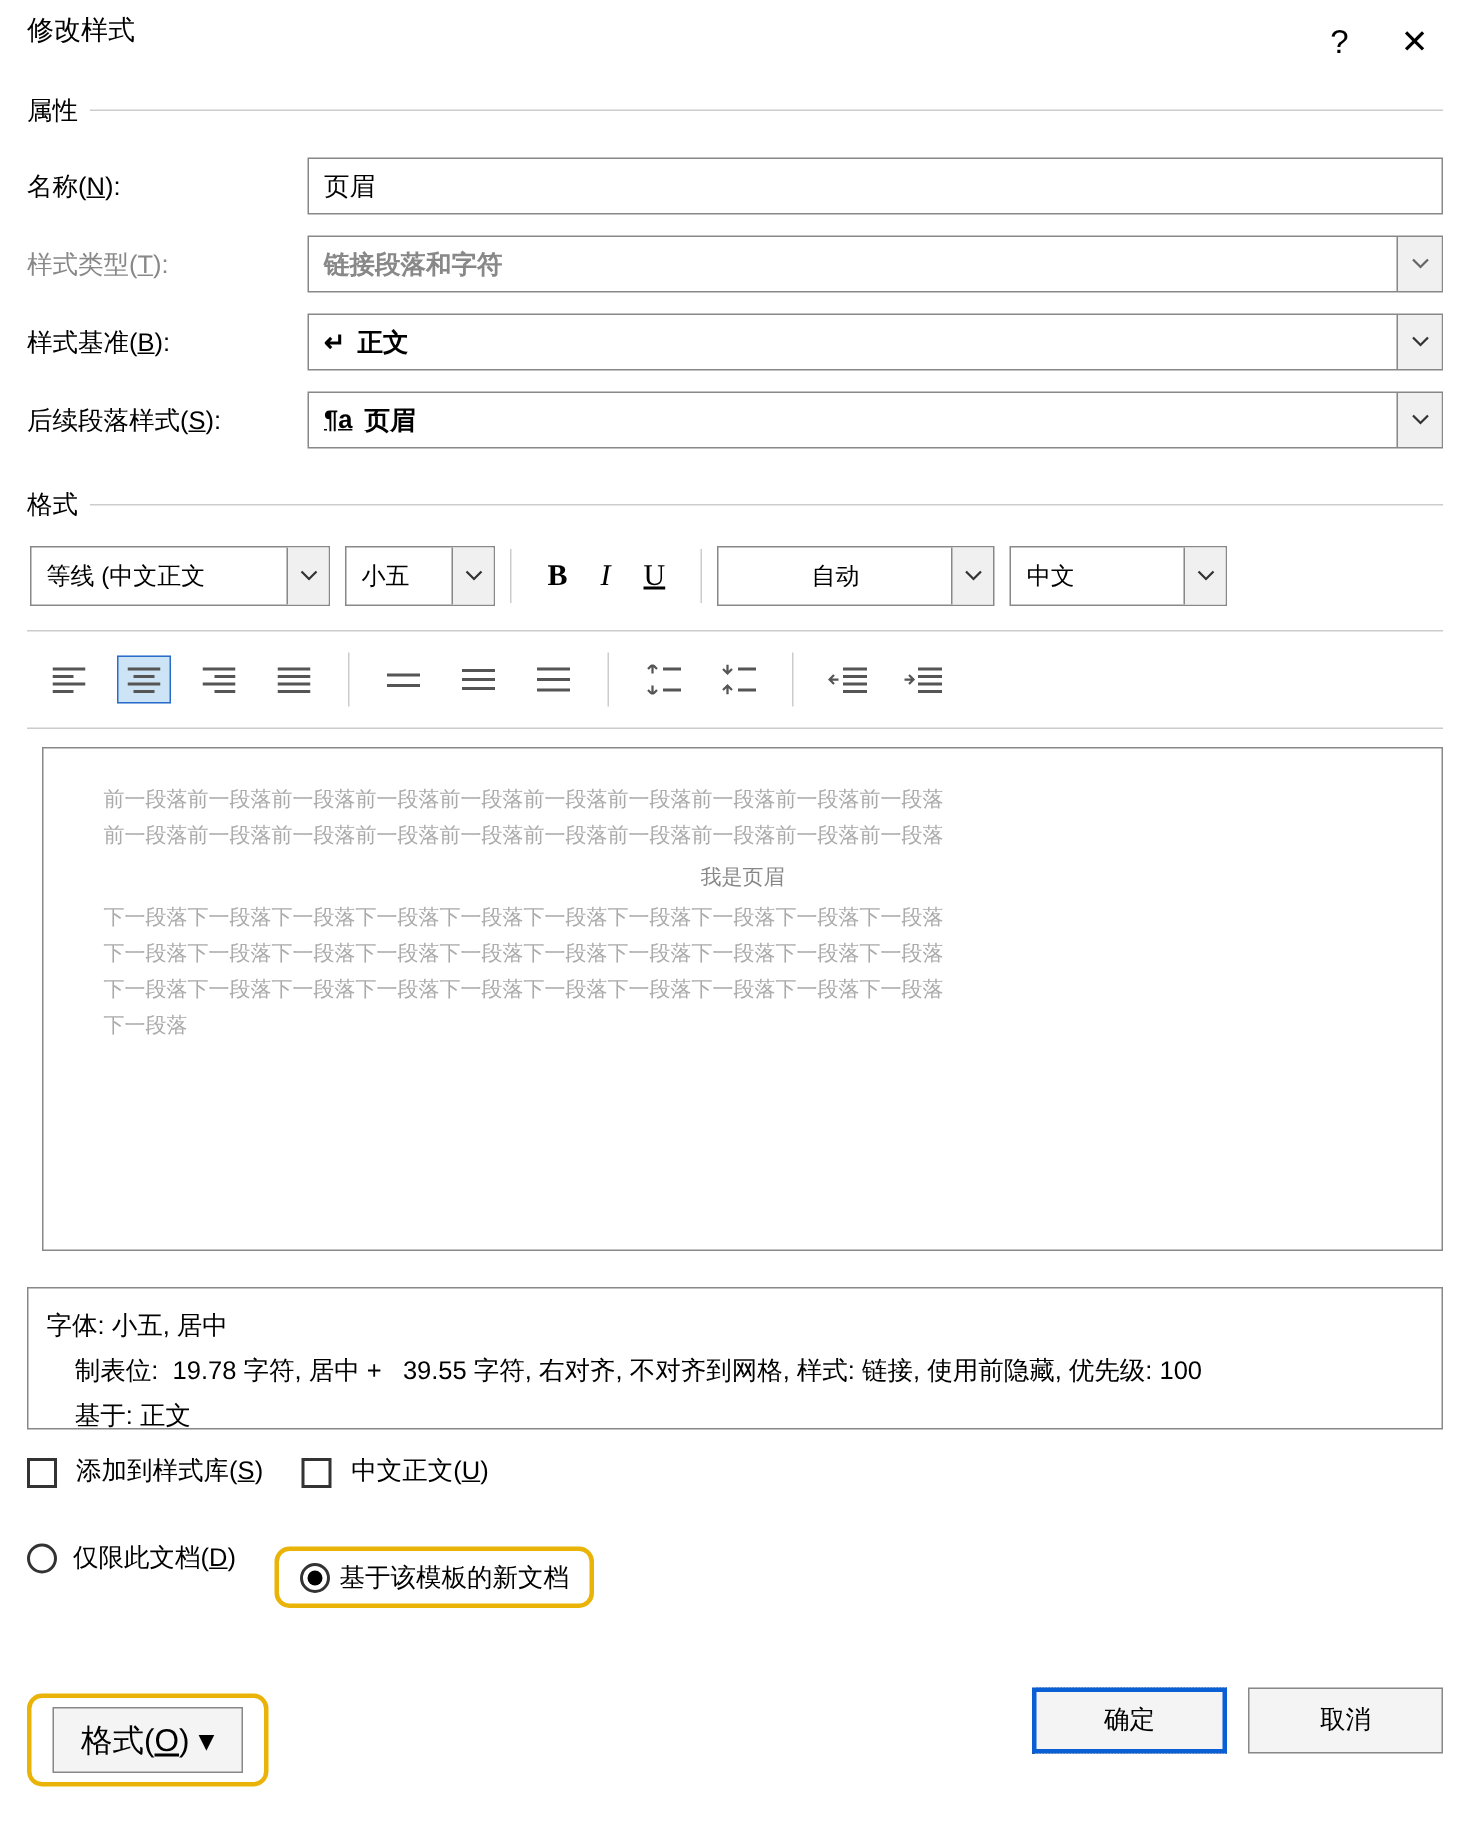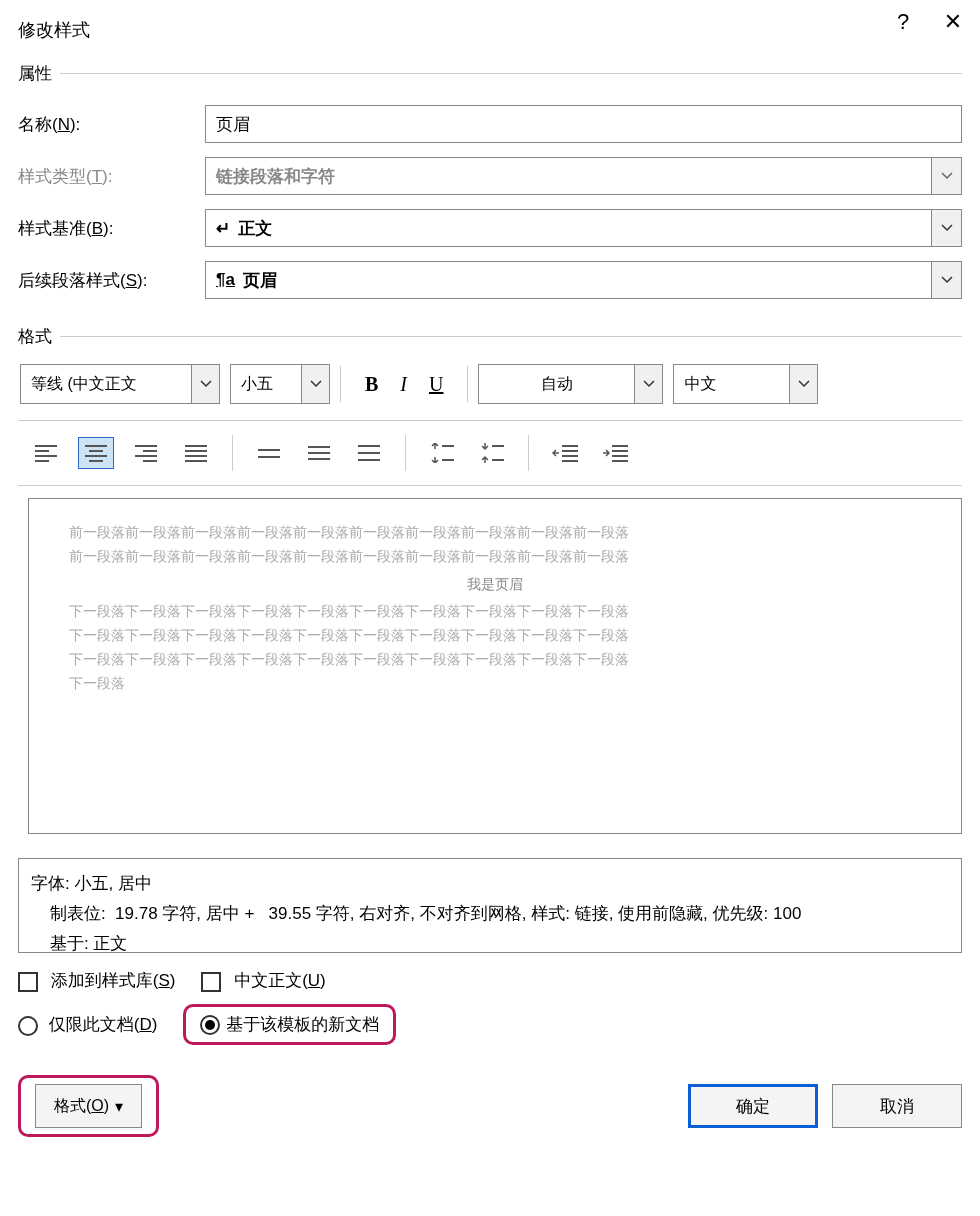--- a/index.html
+++ b/index.html
@@ -6,22 +6,22 @@
 body {
   font-family: "Microsoft YaHei", "SimSun", sans-serif;
   font-size: 15px;
   background: #fff;
   width: 980px;
   height: 1216px;
   overflow: hidden;
 }
 .titlebar {
   display: flex;
-  align-items: flex-end;
-  padding: 8px 2px 8px 18px;
+  align-items: flex-start;
+  padding: 8px 12px 8px 18px;
   height: 50px;
 }
 .titlebar .title { flex: 1; font-size: 18px; }
 .titlebar .btn {
   width: 50px;
   height: 40px;
   display: flex;
   align-items: center;
   justify-content: center;
   font-size: 22px;
@@ -212,39 +212,40 @@
   margin-right: 6px;
 }
 .radio.checked::after {
   content: "";
   width: 10px;
   height: 10px;
   background: #000;
   border-radius: 50%;
 }
 .highlight-red {
-  border: 3px solid #be185d;
+  border: 3px solid #eab308;
   border-radius: 10px;
   padding: 6px 14px;
   display: inline-flex;
   align-items: center;
+  margin-top: 27px;
 }
 .footer {
   display: flex;
   padding: 18px 18px 14px 18px;
   align-items: center;
   gap: 14px;
 }
 .footer .spacer { flex: 1; }
 .format-btn {
   height: 44px;
   border: 1px solid #888;
   background: #f4f4f4;
   padding: 0 18px;
-  font-size: 16px;
+  font-size: 21px;
   display: flex;
   align-items: center;
   gap: 6px;
 }
 .std-btn {
   width: 130px;
   height: 44px;
   border: 1px solid #888;
   background: #f4f4f4;
   font-size: 17px;

